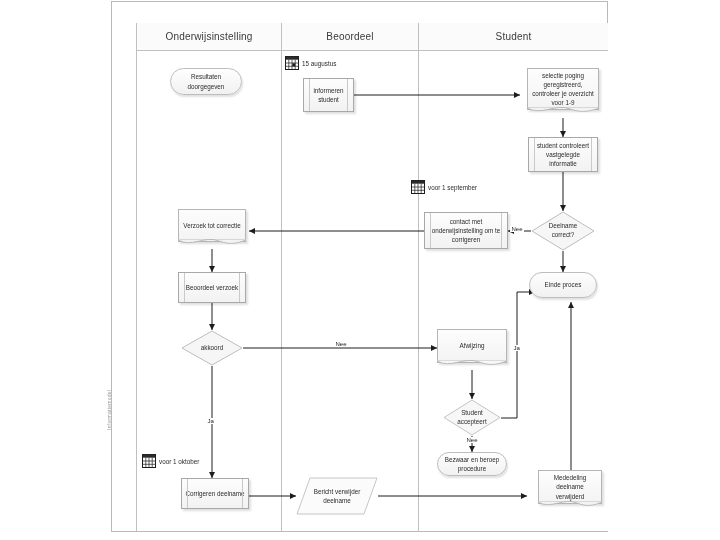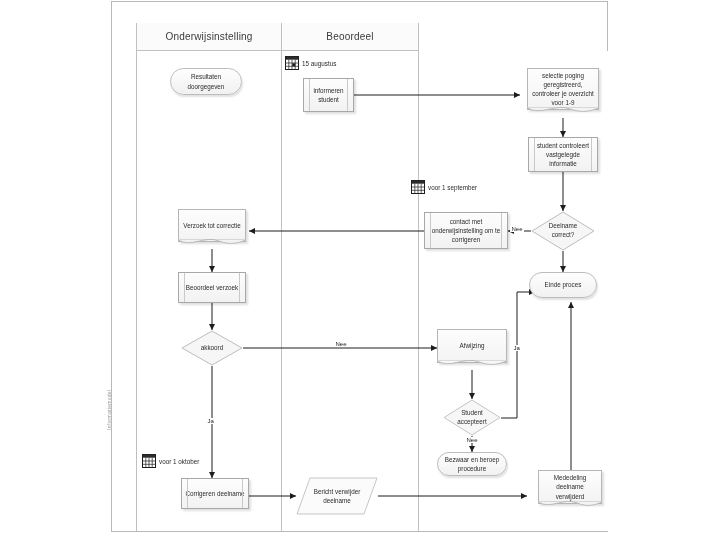--- a/index.html
+++ b/index.html
@@ -131,20 +131,23 @@
     <div class="lane-body lane1"></div>
     <div class="lane-body lane2"></div>
     <div class="lane-body lane3"></div>
 
     <div class="lane-head lane1">
       <span>Onderwijsinstelling</span>
     </div>
     <div class="lane-head lane2">
       <span>Beoordeel</span>
     </div>
+    <div class="lane-head lane3">
+      <span>Student</span>
+    </div>
   </div>
 
   <svg id="wires" viewBox="0 0 720 540" xmlns="http://www.w3.org/2000/svg">
     <defs>
       <marker id="ah" markerWidth="7" markerHeight="7" refX="6" refY="3" orient="auto">
         <path d="M0,0 L6,3 L0,6 z" fill="#1d1d1d"></path>
       </marker>
     </defs>
     <g stroke="#1d1d1d" stroke-width="1" fill="none" marker-end="url(#ah)">
 

